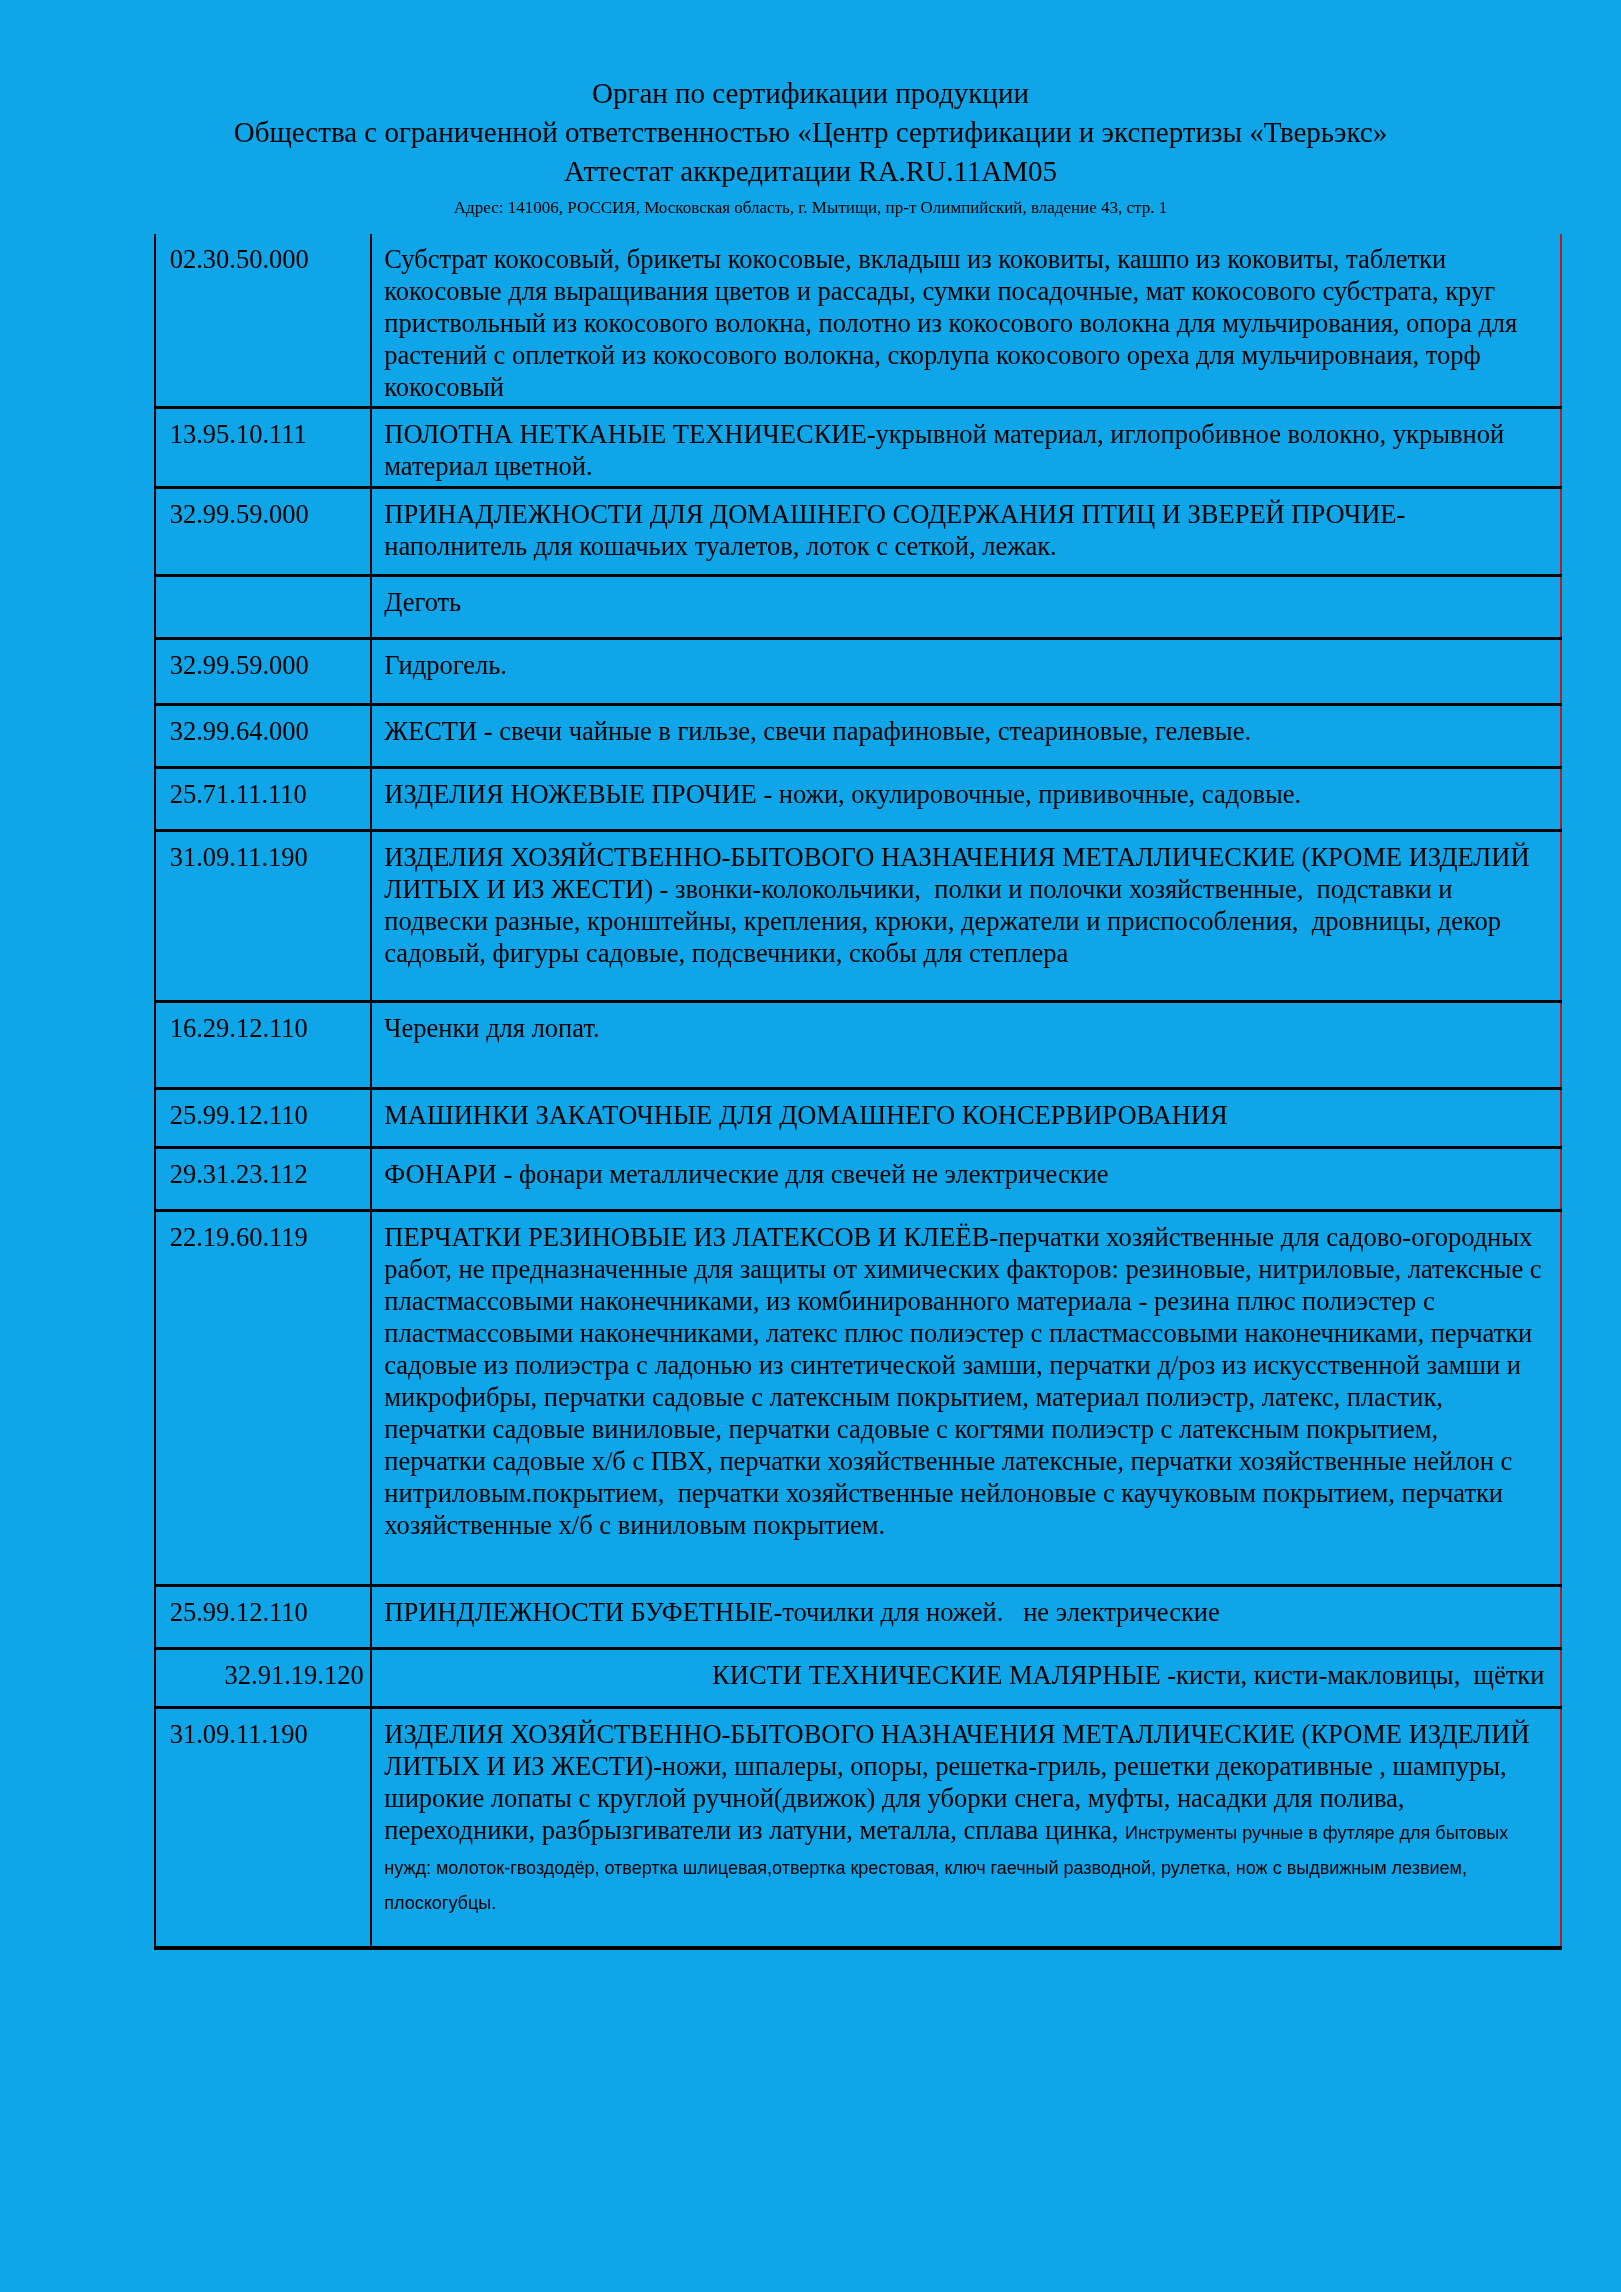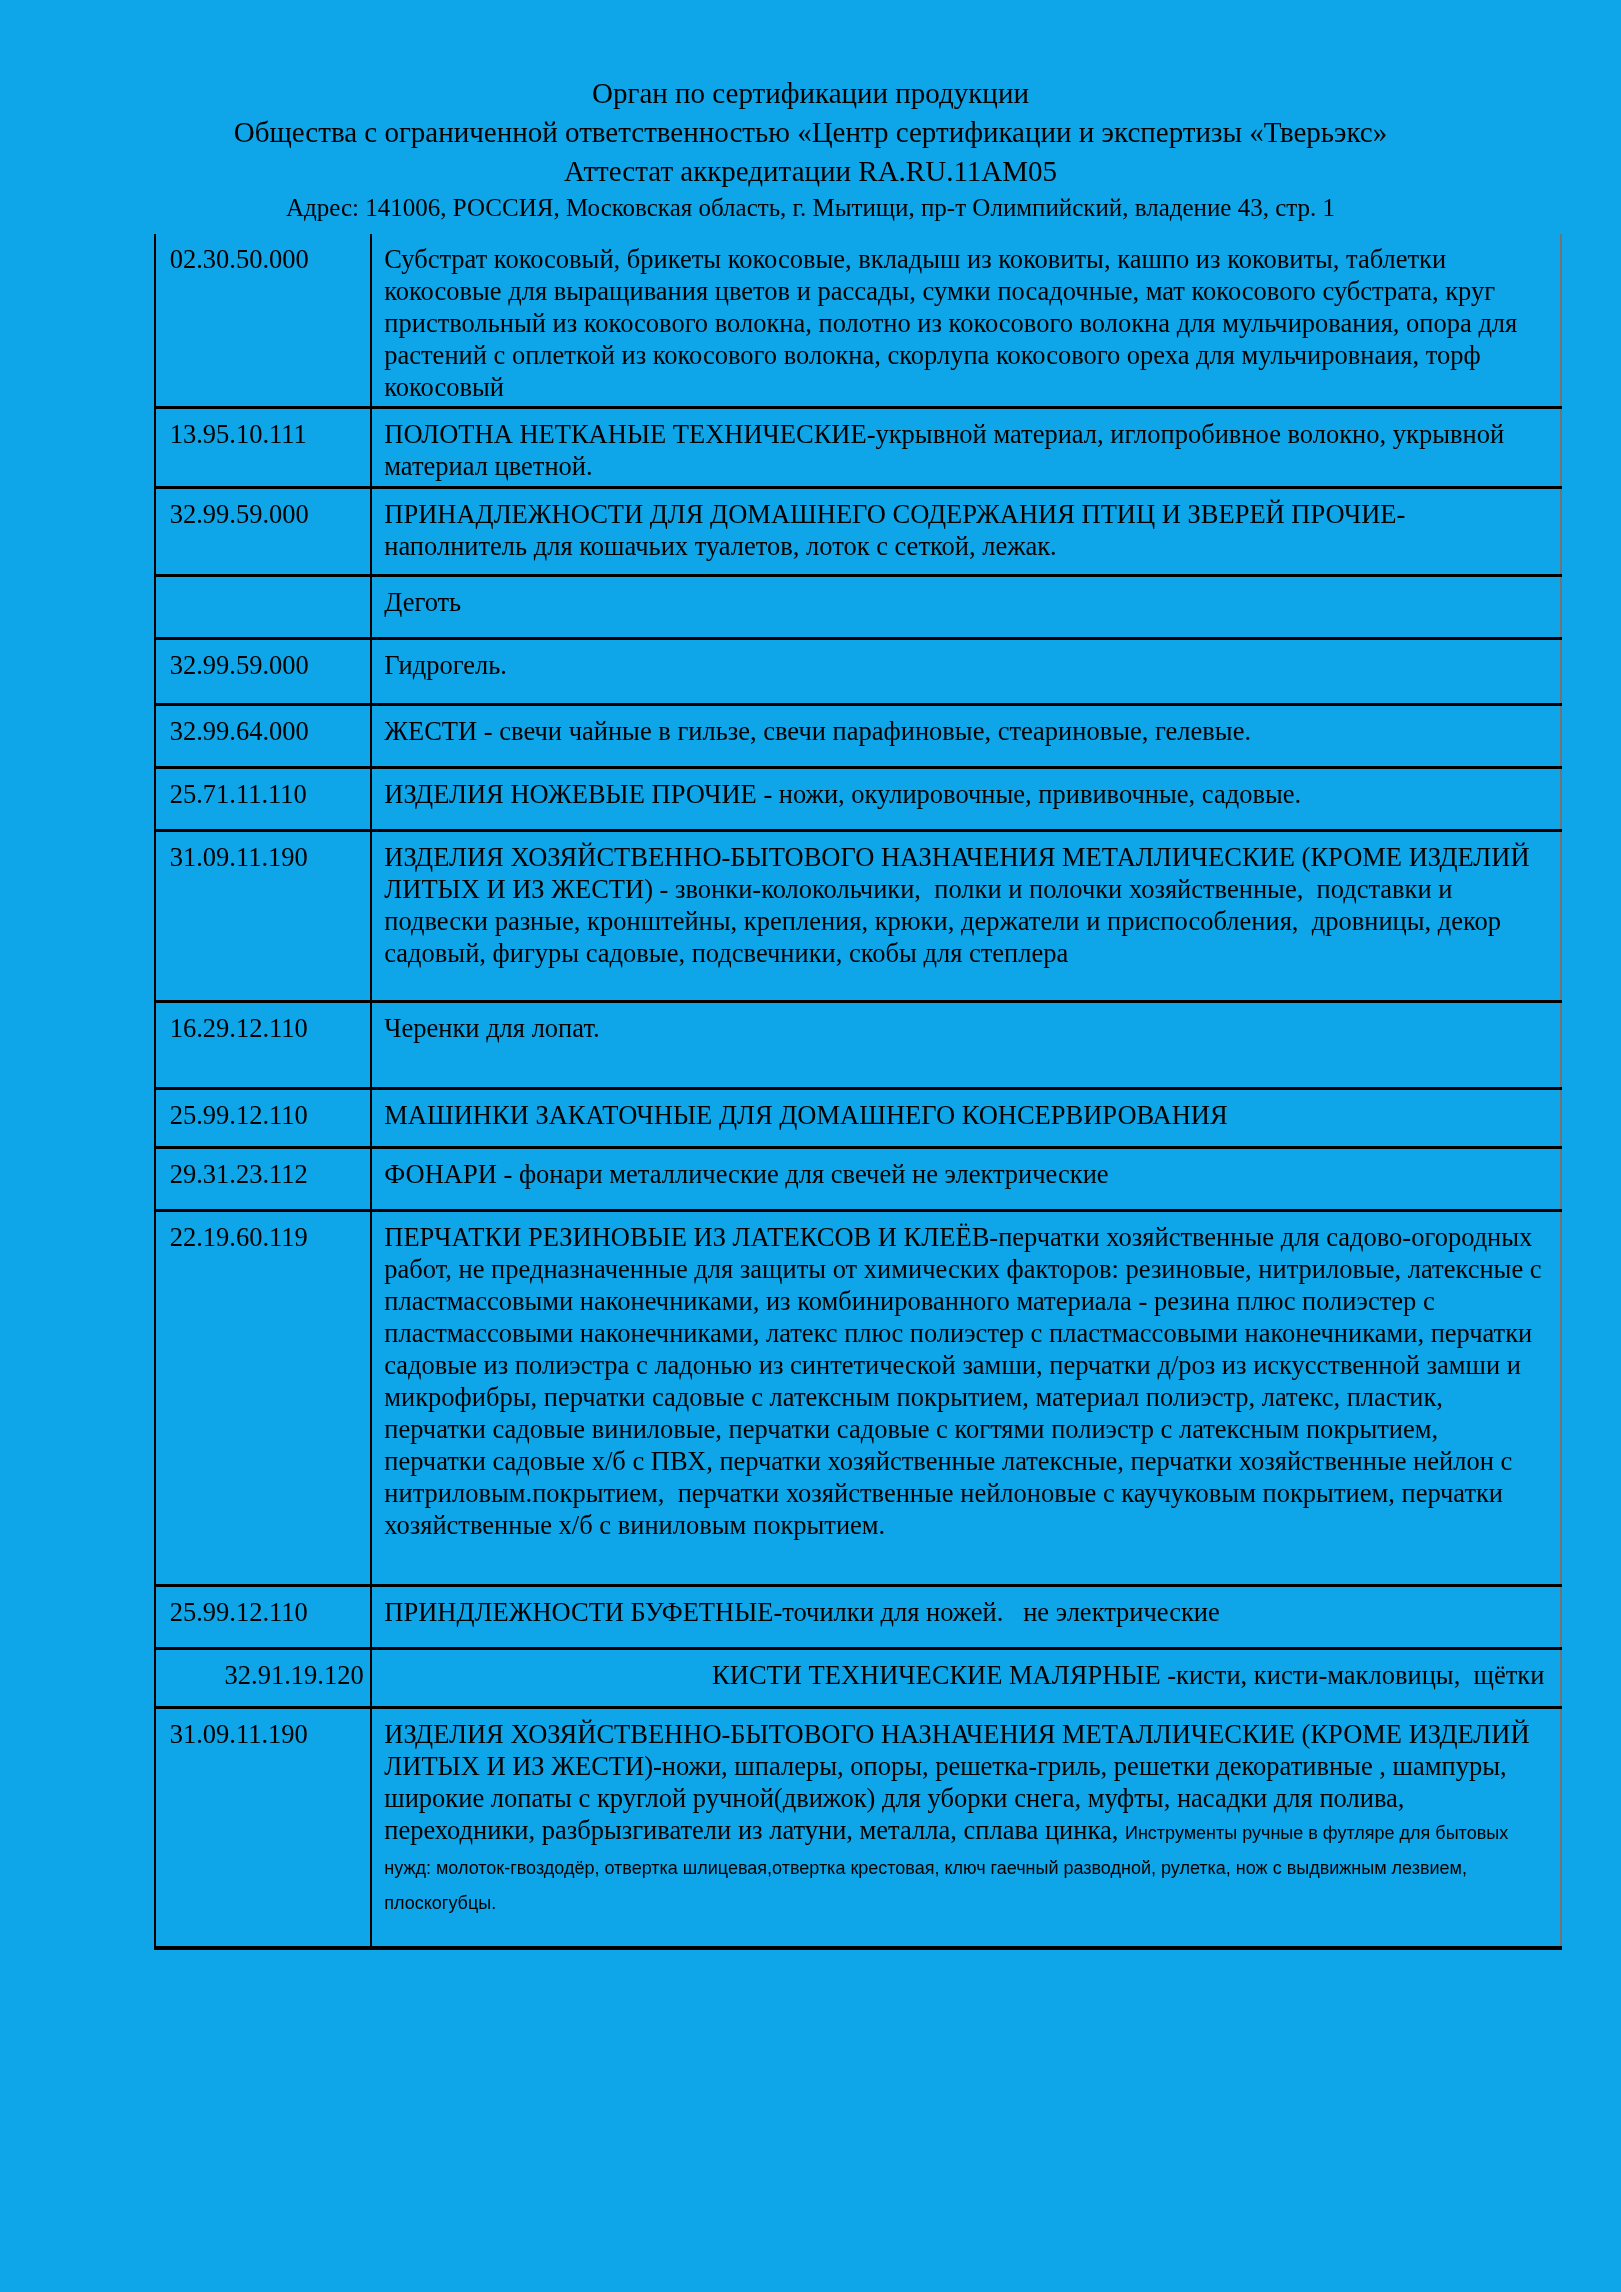--- a/index.html
+++ b/index.html
@@ -20,21 +20,21 @@
   .doc-header {
     padding-top: 74px;
     text-align: center;
   }
   .h-line {
     font-size: 29px;
     line-height: 39px;
     white-space: nowrap;
   }
   .h-address {
-    font-size: 25px;
+    font-size: 17px;
     line-height: 29px;
     margin-top: 2px;
     white-space: nowrap;
   }
   table.products {
     border-collapse: collapse;
     table-layout: fixed;
     margin-left: 154px;
     margin-top: 11.8px;
     width: 1408px;
@@ -45,21 +45,21 @@
   }
   td.code-cell {
     width: 194px;
     border-left: 2px solid #000;
     border-right: 2.9px solid #000;
     font-size: 26.5px;
     line-height: 32px;
     padding: 8.8px 5.9px 3.9px 13.7px;
   }
   td.desc-cell {
-    border-right: 2px solid #737373;
+    border-right: 2px solid #b91c1c;
     font-size: 26.5px;
     line-height: 32px;
     padding: 8.8px 15.7px 3.9px 12.7px;
     white-space: pre-wrap;
   }
   tr.last-row td { border-bottom: 4.9px solid #000; }
   .sans-part {
     font-family: "Liberation Sans", sans-serif;
     font-size: 18px;
   }

